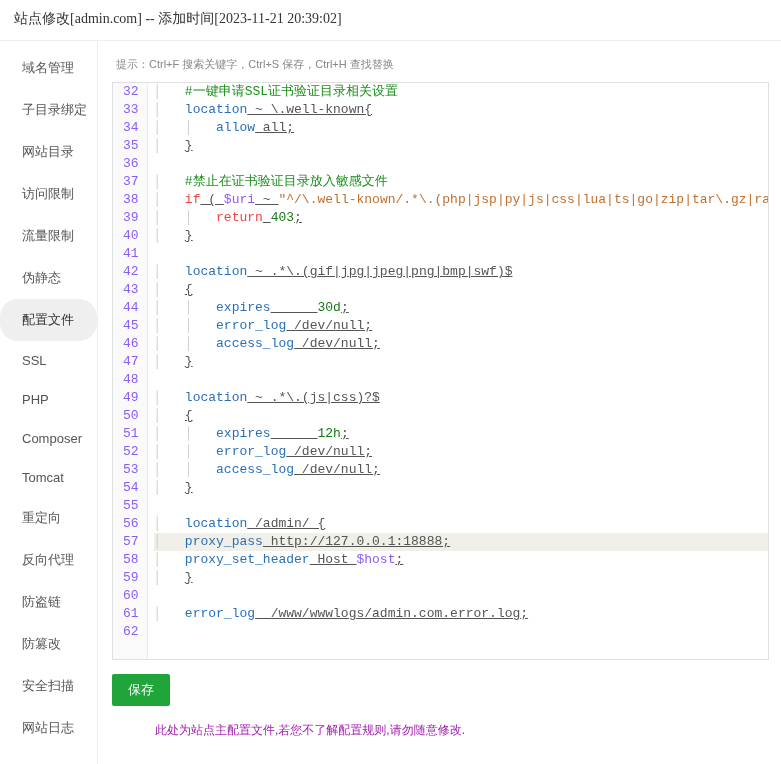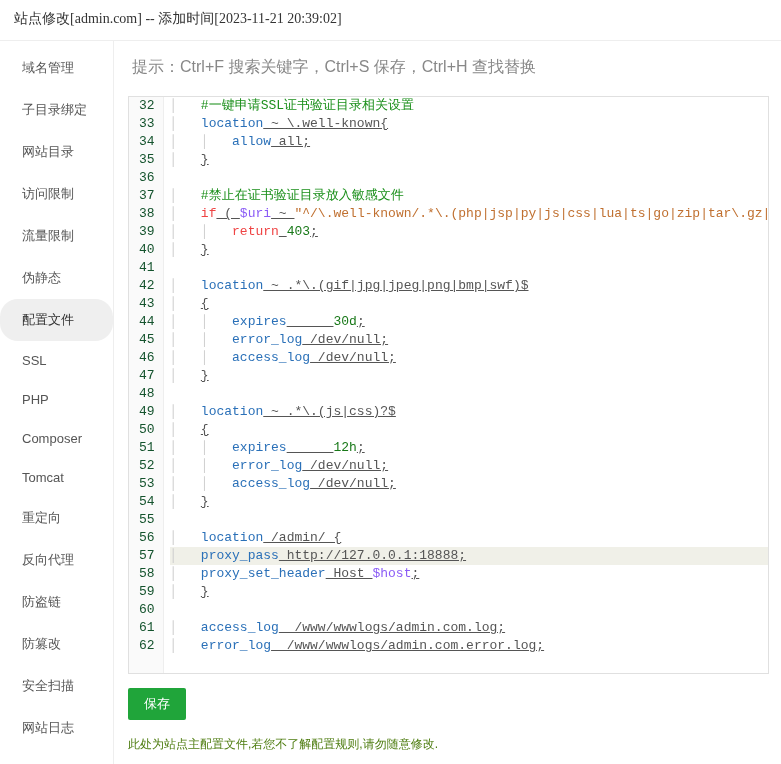--- a/index.html
+++ b/index.html
@@ -17,58 +17,58 @@
     font-size: 14px;
     color: #333;
     border-bottom: 1px solid #eee;
     font-family: Liberation Serif, serif;
   }
   .main-wrap {
     display: flex;
     height: calc(100% - 40px);
   }
   .sidebar {
-    width: 114px;
+    width: 98px;
     border-right: 1px solid #eee;
     padding-top: 6px;
     flex-shrink: 0;
     overflow-y: auto;
   }
   .sidebar-item {
     padding: 12px 16px 12px 22px;
     font-size: 13px;
     color: #555;
     cursor: pointer;
     white-space: nowrap;
   }
   .sidebar-item.active { background: #efefef; color: #333; border-radius: 18px; }
   .content {
     flex: 1;
     padding: 14px 12px 14px 14px;
     overflow-y: auto;
   }
   .hint {
     color: #888;
-    font-size: 16px;
-    margin-bottom: 16px;
+    font-size: 11px;
+    margin-bottom: 8px;
     padding: 2px 4px;
   }
   .editor {
     border: 1px solid #e0e0e0;
     background: #fff;
     font-family: Consolas, "Courier New", monospace;
     font-size: 13px;
     line-height: 18px;
     display: flex;
     height: 578px;
     overflow: hidden;
   }
   .gutter {
     background: #fafafa;
-    color: #14532d;
+    color: #8b5cf6;
     text-align: right;
     padding: 0 8px 0 10px;
     user-select: none;
     border-right: 1px solid #eee;
     flex-shrink: 0;
   }
   .gutter div { height: 18px; }
   .code {
     padding-left: 6px;
     overflow-x: auto;
@@ -91,23 +91,24 @@
     margin-top: 14px;
     padding: 7px 16px;
     background: #20a53a;
     color: #fff;
     border: none;
     border-radius: 2px;
     font-size: 13px;
     cursor: pointer;
   }
   .desc {
-    color: #4d7c0f;
+    color: #a21caf;
     font-size: 12px;
     margin-top: 16px;
+    margin-left: 43px;
   }
 </style>
 </head>
 <body>
 
 <div class="title-bar">站点修改[admin.com] -- 添加时间[2023-11-21 20:39:02]</div>
 
 <div class="main-wrap">
   <div class="sidebar" id="sidebar">
       <div class="sidebar-item">域名管理</div>
@@ -189,21 +190,20 @@
           <div class="code-line"><span style="color:#ccc;">│   </span><span style="color:#ccc;">│   </span><span class="tok-id">expires</span><span class="tok-plain">      </span><span class="tok-num">12h</span><span class="tok-plain">;</span></div>
           <div class="code-line"><span style="color:#ccc;">│   </span><span style="color:#ccc;">│   </span><span class="tok-id">error_log</span><span class="tok-plain"> /dev/null;</span></div>
           <div class="code-line"><span style="color:#ccc;">│   </span><span style="color:#ccc;">│   </span><span class="tok-id">access_log</span><span class="tok-plain"> /dev/null;</span></div>
           <div class="code-line"><span style="color:#ccc;">│   </span><span class="tok-plain">}</span></div>
           <div class="code-line"></div>
           <div class="code-line"><span style="color:#ccc;">│   </span><span class="tok-id">location</span><span class="tok-plain"> /admin/ {</span></div>
           <div class="code-line hl"><span style="color:#ccc;">│   </span><span class="tok-id">proxy_pass</span><span class="tok-plain"> http://127.0.0.1:18888;</span></div>
           <div class="code-line"><span style="color:#ccc;">│   </span><span class="tok-id">proxy_set_header</span><span class="tok-plain"> Host </span><span class="tok-var">$host</span><span class="tok-plain">;</span></div>
           <div class="code-line"><span style="color:#ccc;">│   </span><span class="tok-plain">}</span></div>
           <div class="code-line"></div>
-          <div class="code-line"><span style="color:#ccc;">│   </span><span class="tok-id">access_log</span><span class="tok-plain">  /www/wwwlogs/admin.com.log;</span></div>
           <div class="code-line"><span style="color:#ccc;">│   </span><span class="tok-id">error_log</span><span class="tok-plain">  /www/wwwlogs/admin.com.error.log;</span></div>
         </div>
     </div>
 
     <button class="save-btn">保存</button>
 
     <div class="desc">此处为站点主配置文件,若您不了解配置规则,请勿随意修改.</div>
   </div>
 </div>
 

